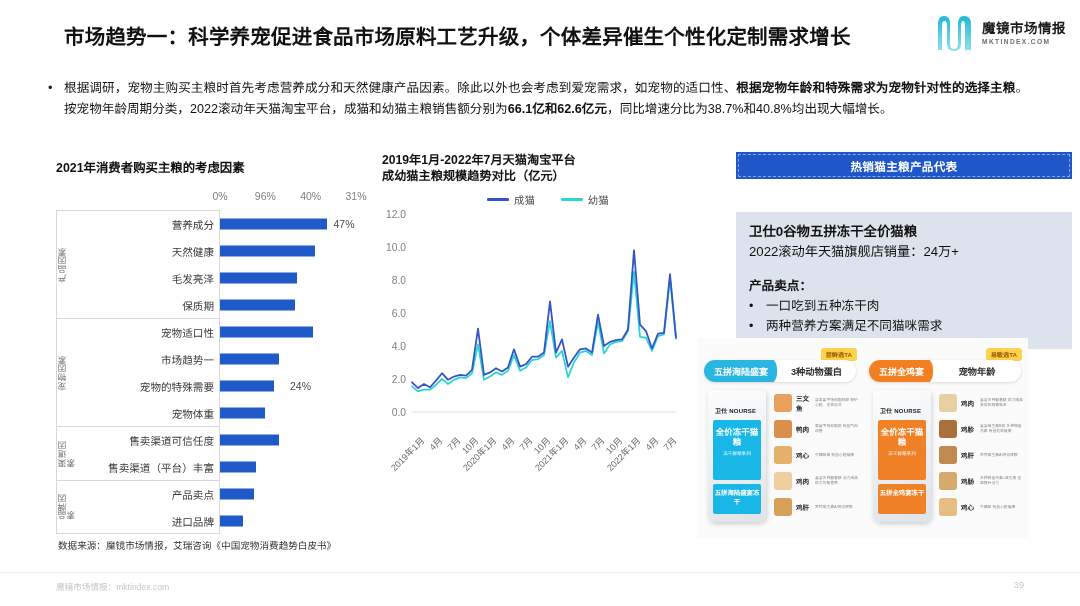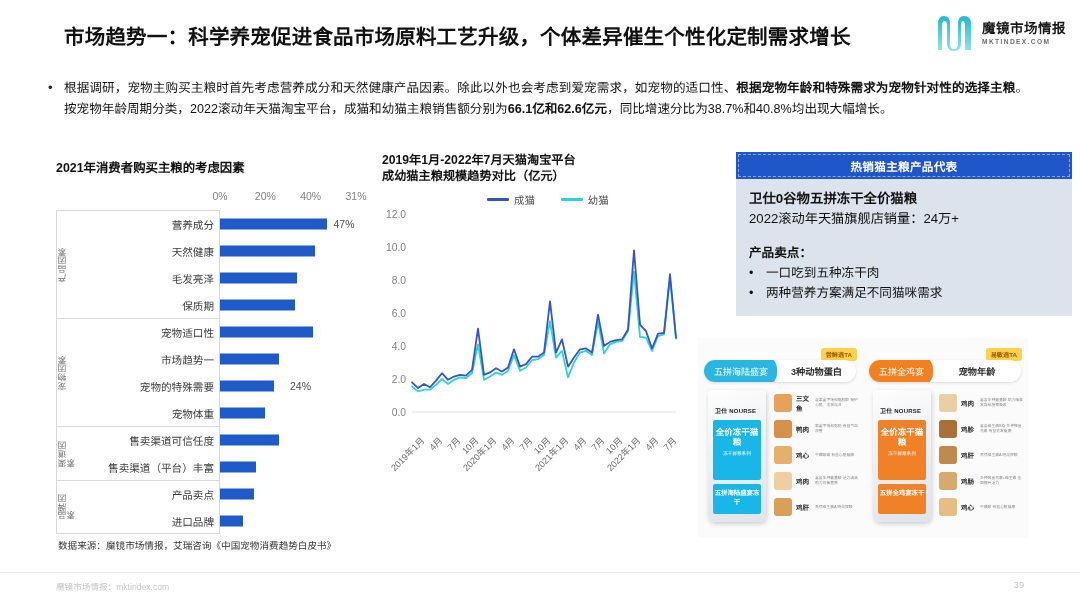--- a/index.html
+++ b/index.html
@@ -81,40 +81,40 @@
   }
 
   
   .panel-right { position: absolute; left: 698px; top: 152px; width: 374px; padding-left: 38px; }
   .rp-header {
     height: 27px; background: #1f56c9; color: #fff;
     display: flex; align-items: center; justify-content: center;
     font-size: 11.6px; font-weight: 700; letter-spacing: .3px;
     outline: 1px dashed #8fa8d8; outline-offset: -3px;
   }
-  .rp-body { background: #dde3ec; padding: 10px 13px 13px 13px; }
+  .rp-body { background: #dde3ec; padding: 10px 13px 13px 13px; margin-top: 33px; }
   .rp-h1 { font-size: 13.4px; font-weight: 700; color: #111; line-height: 20px; }
   .rp-h2 { font-size: 13.2px; color: #111; line-height: 20px; }
   .rp-sub { font-size: 12.6px; font-weight: 700; color: #111; margin-top: 15px; line-height: 19px; }
   .rp-li { font-size: 12.6px; color: #111; line-height: 20px; display: flex; gap: 9px; }
   .rp-li .d { flex: 0 0 8px; }
 
   
   .prod { position: absolute; left: 698px; top: 338px; width: 330px; height: 200px; background: #fbfbfb; overflow: hidden; }
   .prod-half { position: absolute; top: 0; width: 165px; height: 200px; }
   .prod-half.l { left: 0; }
   .prod-half.r { left: 165px; }
   .pill {
     position: absolute; left: 6px; top: 22px; width: 152px; height: 22px;
     background: #fff; border-radius: 11px; box-shadow: 0 1px 3px rgba(0,0,0,.14);
     display: flex; align-items: center; overflow: hidden;
   }
   .pill-l {
     height: 32px; padding: 0 9px 0 10px; display: flex; align-items: center;
-    color: #fff; font-size: 9px; font-weight: 400; border-radius: 11px 14px 14px 11px; white-space: nowrap;
+    color: #fff; font-size: 9px; font-weight: 700; border-radius: 11px 14px 14px 11px; white-space: nowrap;
   }
   .pill-r { flex: 1; text-align: center; font-size: 9.2px; font-weight: 700; color: #2b2b2b; white-space: nowrap; }
   .badge {
     position: absolute; top: 10px; background: #ffd24d; color: #9a5a00;
     font-size: 6.2px; font-weight: 700; padding: 2px 5px; border-radius: 3px; white-space: nowrap;
   }
   .pack {
     position: absolute; left: 10px; top: 52px; width: 58px; height: 132px;
     background: linear-gradient(160deg,#fdfdfd 0%,#eceff3 52%,#dfe4ea 100%);
     border-radius: 4px 4px 7px 7px; box-shadow: 1px 2px 5px rgba(0,0,0,.18);
@@ -163,21 +163,21 @@
 
   <div class="bullet-row">
     <div class="bullet-dot">•</div>
     <div class="bullet-text"><span>根据调研，宠物主购买主粮时首先考虑营养成分和天然健康产品因素。除此以外也会考虑到爱宠需求，如宠物的适口性、</span><b>根据宠物年龄和特殊需求为宠物针对性的选择主粮</b><span>。按宠物年龄周期分类，2022滚动年天猫淘宝平台，成猫和幼猫主粮销售额分别为</span><b>66.1亿和62.6亿元</b><span>，同比增速分比为38.7%和40.8%均出现大幅增长。</span></div>
   </div>
 
   <div class="panel-bar">
     <div class="chart-title">2021年消费者购买主粮的考虑因素</div>
     <div class="bar-axis" id="bar-axis">
         <div class="axis-tick" style="left: 164px;">0%</div>
-        <div class="axis-tick" style="left: 209.333px;">20%</div>
+        <div class="axis-tick" style="left: 209.333px;">96%</div>
         <div class="axis-tick" style="left: 254.667px;">40%</div>
         <div class="axis-tick" style="left: 300px;">31%</div>
       </div>
     <div class="bar-body" id="bar-body">
         <div class="group-box" style="top: 0px; height: 108px;">
           <div class="group-label">产品因素</div>
         </div>
         <div class="bar-row" style="top: 0px;">
           <div class="bar-label">营养成分</div>
           <div class="bar-fill" style="width: 106.533px; background: rgb(32, 89, 200);"></div>

